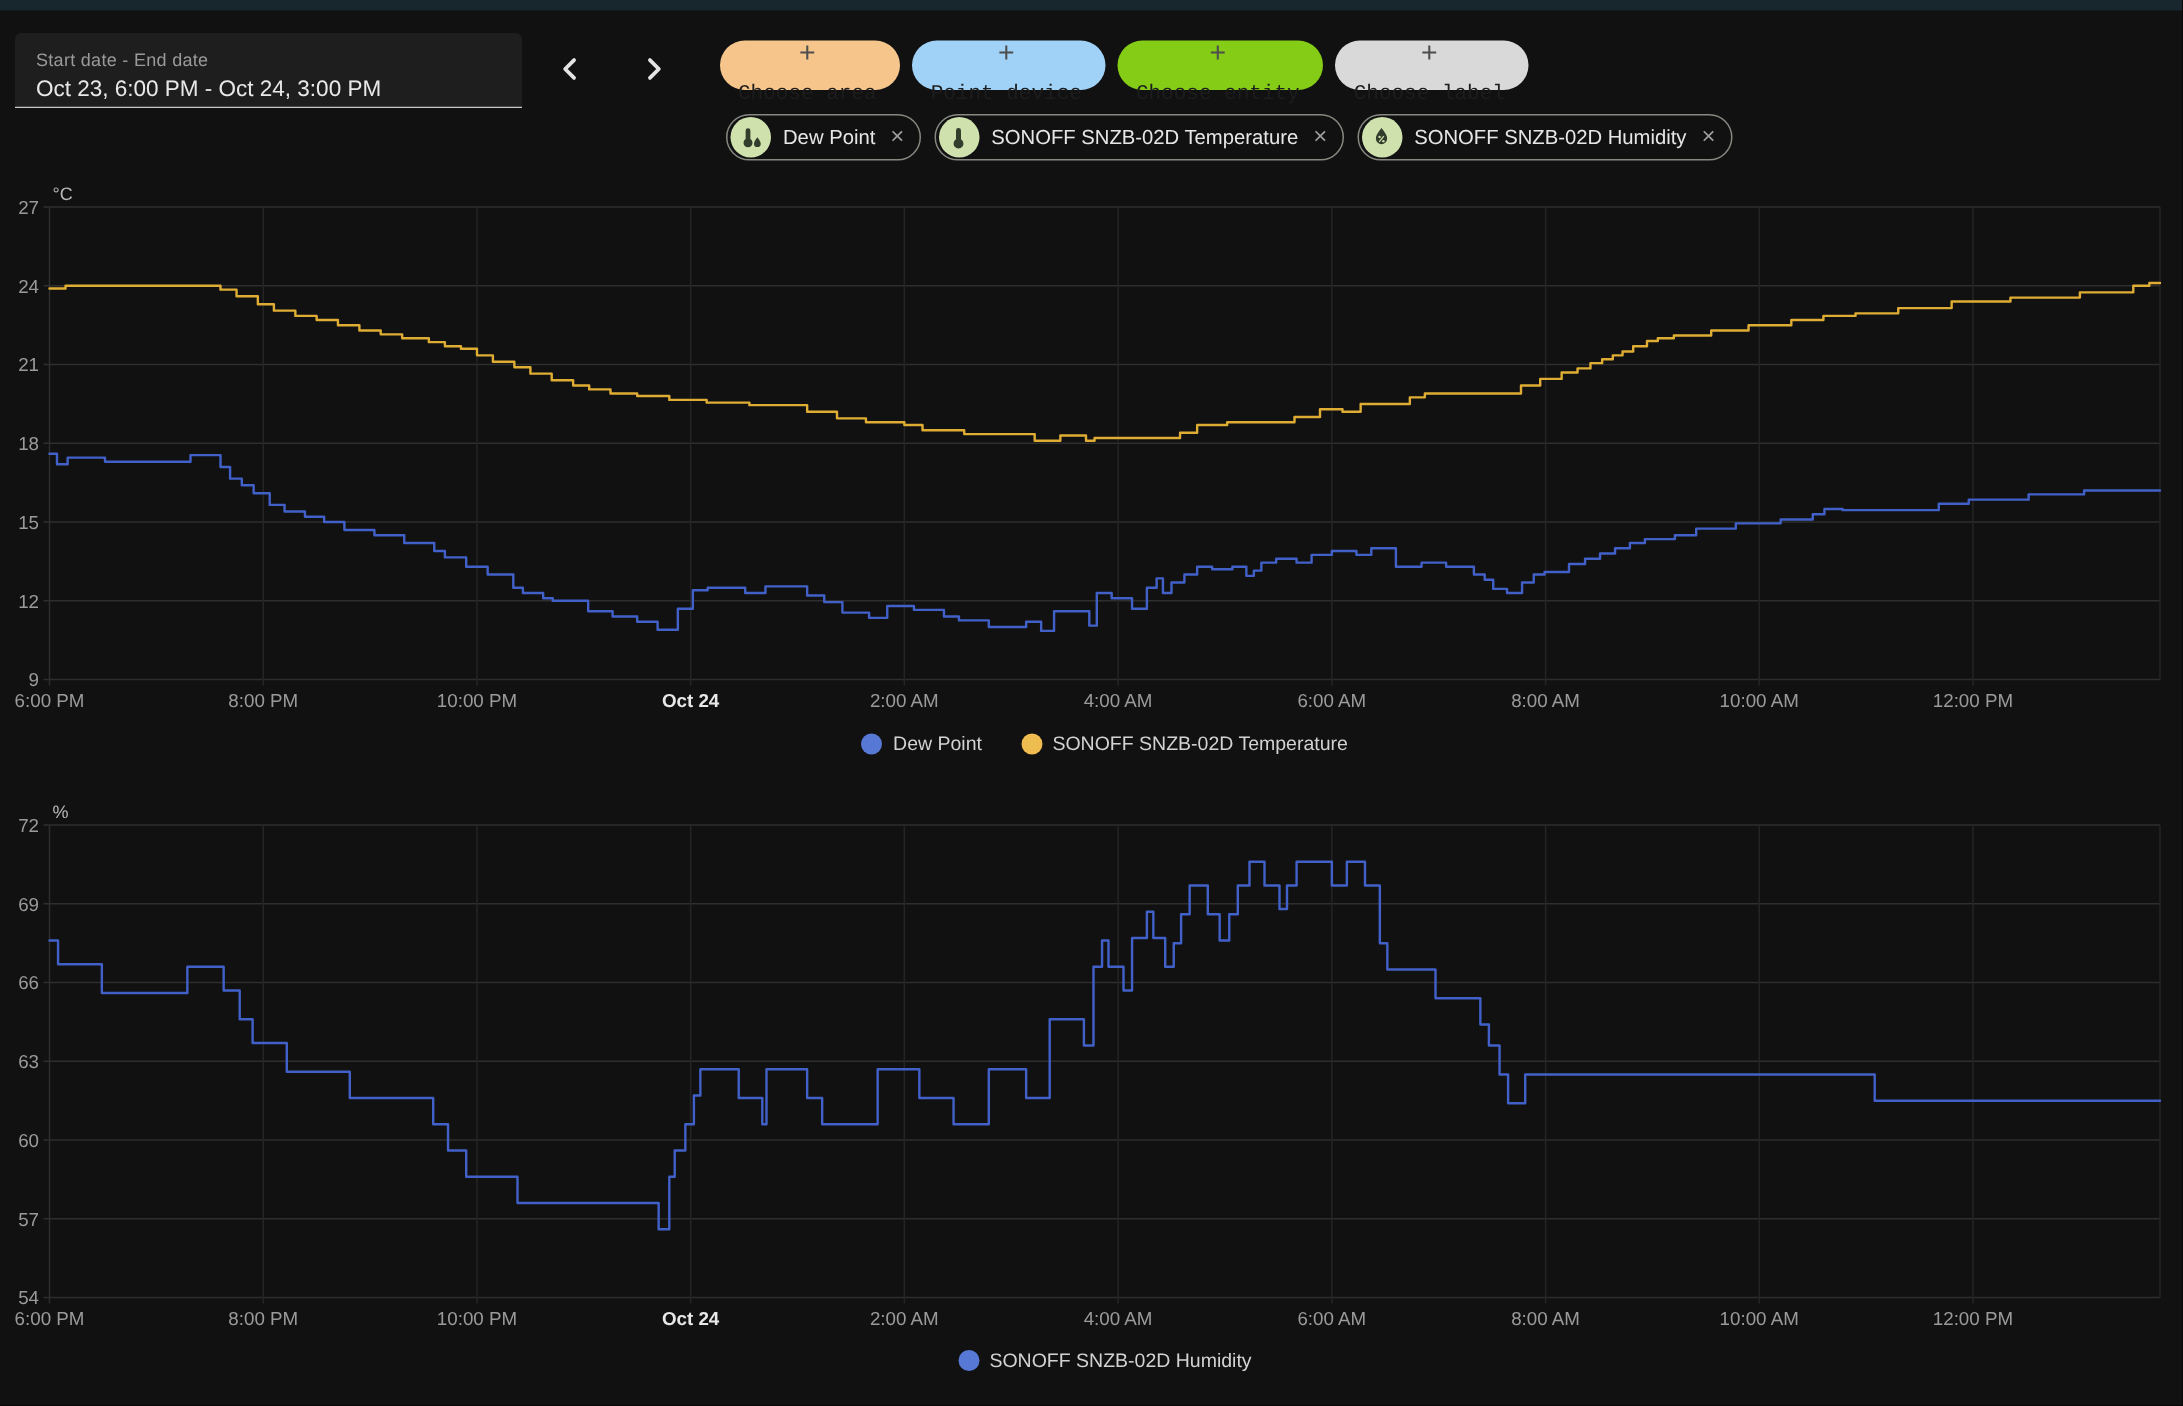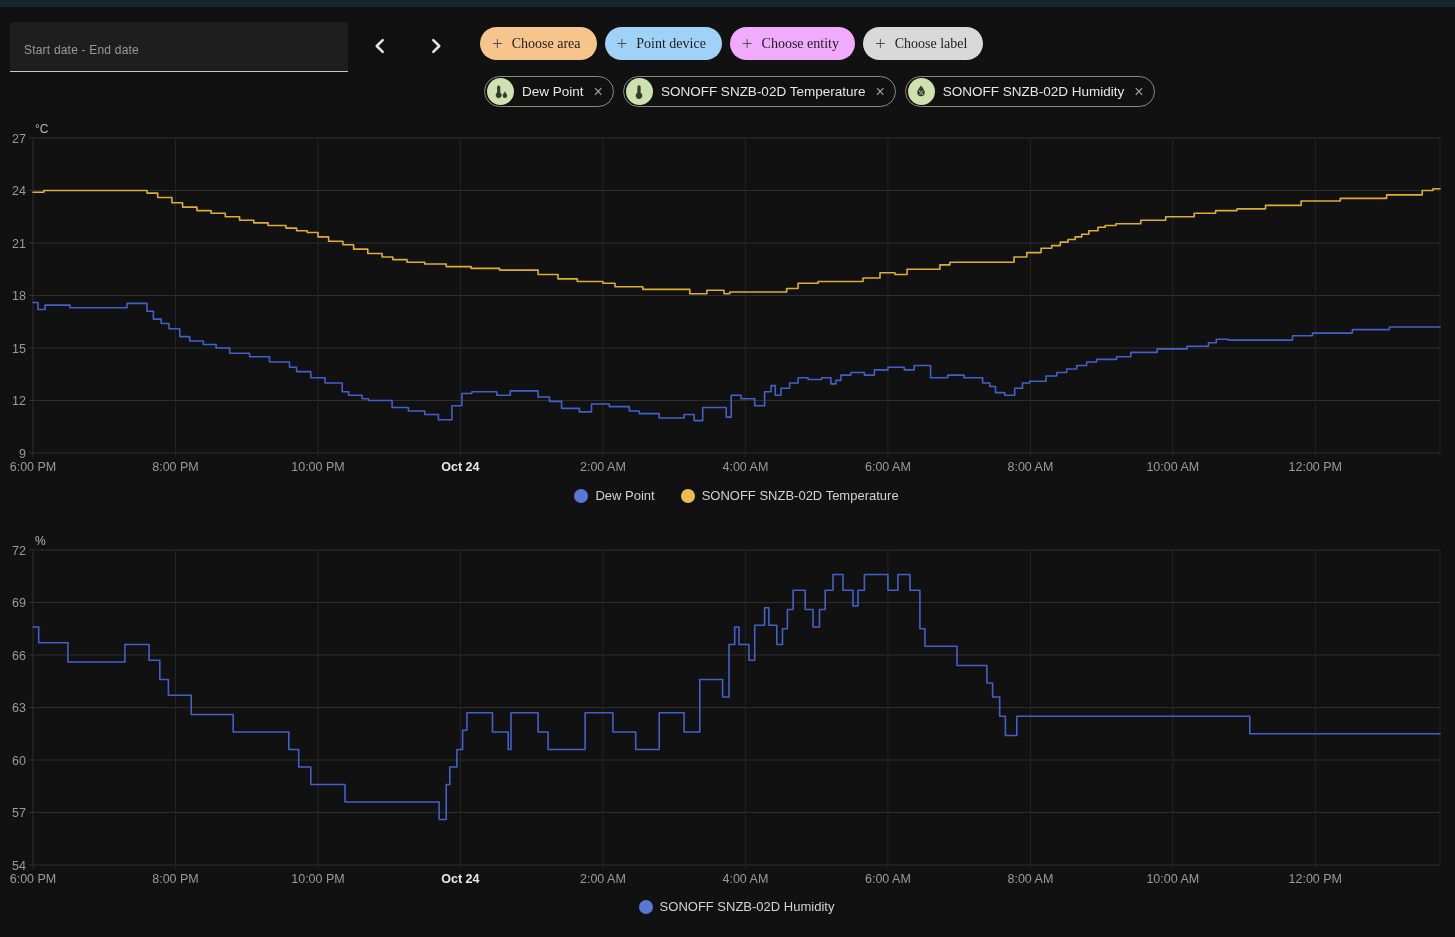--- a/index.html
+++ b/index.html
@@ -22,21 +22,21 @@
 
   .nav{position:absolute;left:359px;top:27px;display:flex;gap:14px;}
   .nav-btn{width:42px;height:40px;background:transparent;border:none;display:flex;align-items:center;
     justify-content:center;cursor:pointer;padding:0;}
 
   .chips{position:absolute;left:480px;top:27px;}
   .chip-row{display:flex;gap:8px;align-items:center;}
   .chip-row.second{margin-top:16px;margin-left:4px;gap:9px;}
   .filter-chip{display:inline-flex;align-items:center;gap:9px;height:33px;padding:0 16px 0 12px;
     border:none;border-radius:17px;color:var(--chip-text-dark);font-size:14px;cursor:pointer;
-    font-family:Liberation Serif, serif;}
+    font-family:Liberation Mono, monospace;flex-direction:column;}
   .plus{color:var(--plus-icon);font-size:19px;line-height:1;font-weight:400;}
   .plus::before{content:"+";}
   .entity-chip{display:inline-flex;align-items:center;gap:8px;height:31px;box-sizing:border-box;
     border:1px solid var(--entity-chip-border);border-radius:16px;padding:0 10px 0 2px;
     color:#e6e6e6;font-size:13.5px;background:transparent;cursor:pointer;}
   .avatar{width:27px;height:27px;border-radius:50%;display:flex;align-items:center;justify-content:center;}
   .close{color:var(--close-icon);font-size:16px;line-height:1;cursor:pointer;margin-left:2px;}
   .close::before{content:"\00D7";}
 
   svg.charts{position:absolute;left:0;top:0;font-family:"Liberation Sans",sans-serif;}
@@ -131,20 +131,21 @@
       <text x="1172.8" y="883" text-anchor="middle" class="tick">10:00 AM</text>
       <line x1="1315.3" y1="550" x2="1315.3" y2="869" stroke="#252525" stroke-width="1"></line>
       <text x="1315.3" y="883" text-anchor="middle" class="tick">12:00 PM</text>
       <line x1="1440" y1="550" x2="1440" y2="865" stroke="#252525"></line>
       <text x="35" y="545" class="unit">%</text>
       <path d="M33 627H38.7V642.8H67.9V662H124.9V644.5H149.1V660.3H159.8V679.5H168.4V695.3H191.2V714.5H233.2V732H288.8V749.5H298.7V767H310.8V784.5H345V802H439.1V819.5H446.2V784.5H449.8V767H456.9V749.5H462.6V730.3H466.9V712.8H492.5V732H508.2V749.5H511V712.8H538.1V732H548.1V749.5H585.1V712.8H612.9V732H635.7V749.5H659.2V712.8H684.1V732H699.8V679.5H722.6V697H729V644.5H734.7V627H739V644.5H749V660.3H754.7V625.3H764.6V607.8H768.9V625.3H776.8V644.5H782.5V628.8H787.4V609.5H793.1V590.3H805.2V609.5H813.1V627H819.5V609.5H825.2V590.3H833V574.5H843V590.3H853V606H858V590.3H864.4V574.5H887.9V590.3H897.9V574.5H910V590.3H919.9V628.8H924.9V646.3H957V665.5H986.9V683H992.6V697H999.7V716.3H1005.4V735.5H1016.8V716.3H1249.8V733.8H1440" fill="none" stroke="#4161c9" stroke-width="1.6" stroke-linejoin="round" stroke-linecap="round"></path>
     </svg>
 
   <button class="date-field">
     <div class="date-label">Start date - End date</div>
+    <div class="date-value">Oct 23, 6:00 PM - Oct 24, 3:00 PM</div>
   </button>
 
   <div class="nav">
     <button class="nav-btn">
       <span>
         <svg viewBox="0 0 24 24" width="26" height="26">
             <path d="M14.5 6.5 9 12l5.5 5.5" fill="none" stroke="#e4e4e4" stroke-width="2.3" stroke-linecap="round" stroke-linejoin="round"></path>
           </svg>
       </span>
     </button>
@@ -160,21 +161,21 @@
   <div class="chips">
     <div class="chip-row">
       <button class="filter-chip" style="background: rgb(246, 197, 139);">
         <span class="plus"></span>
         <span>Choose area</span>
       </button>
       <button class="filter-chip" style="background: rgb(160, 210, 247);">
         <span class="plus"></span>
         <span>Point device</span>
       </button>
-      <button class="filter-chip" style="background: #f0abfc;">
+      <button class="filter-chip" style="background: #84cc16;">
         <span class="plus"></span>
         <span>Choose entity</span>
       </button>
       <button class="filter-chip" style="background: rgb(217, 217, 217);">
         <span class="plus"></span>
         <span>Choose label</span>
       </button>
     </div>
 
     <div class="chip-row second">

